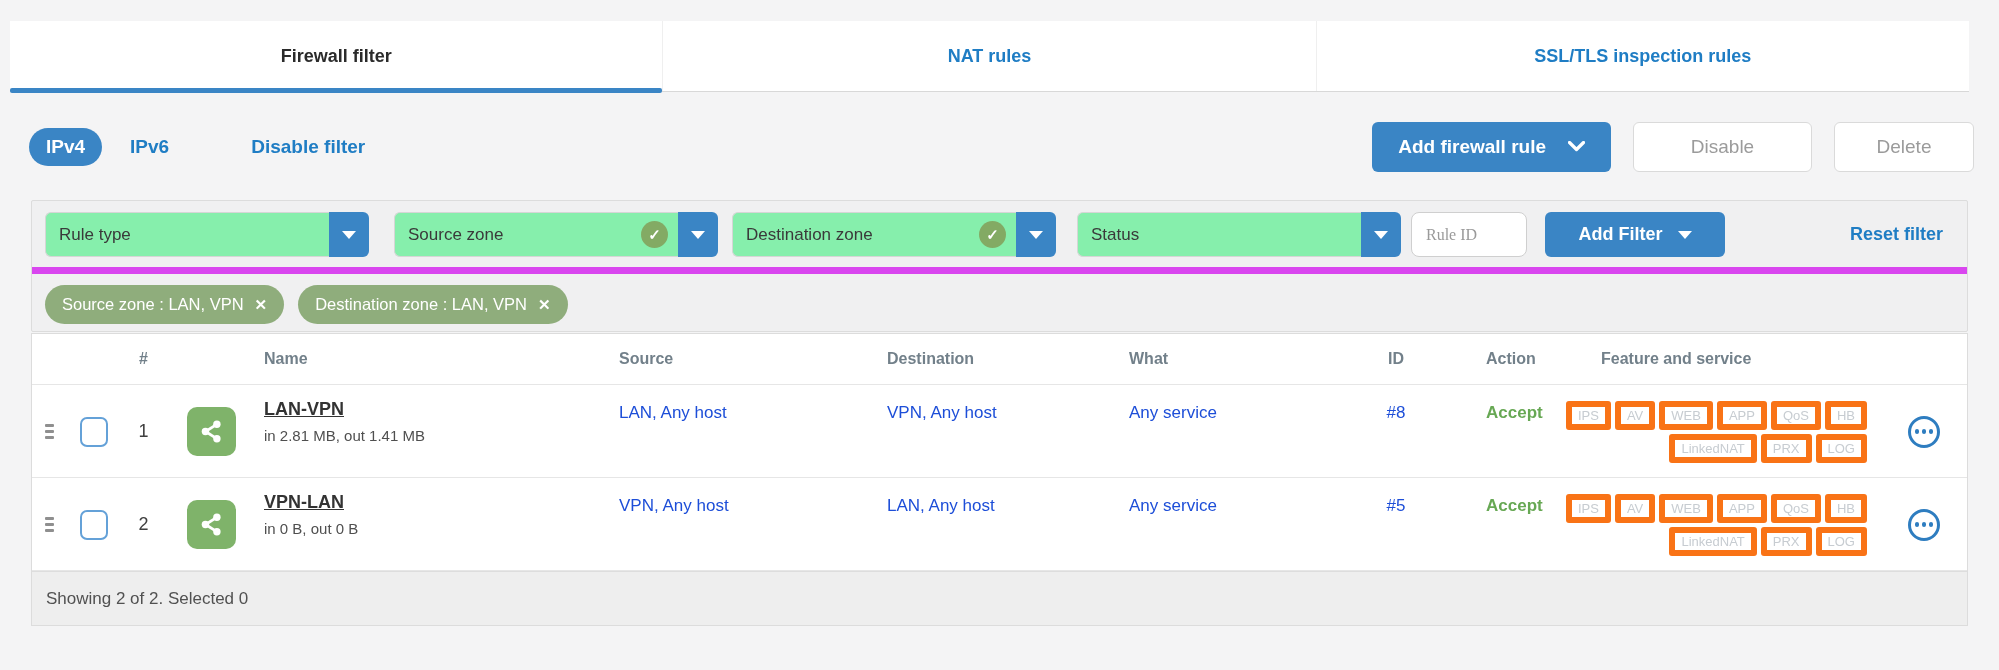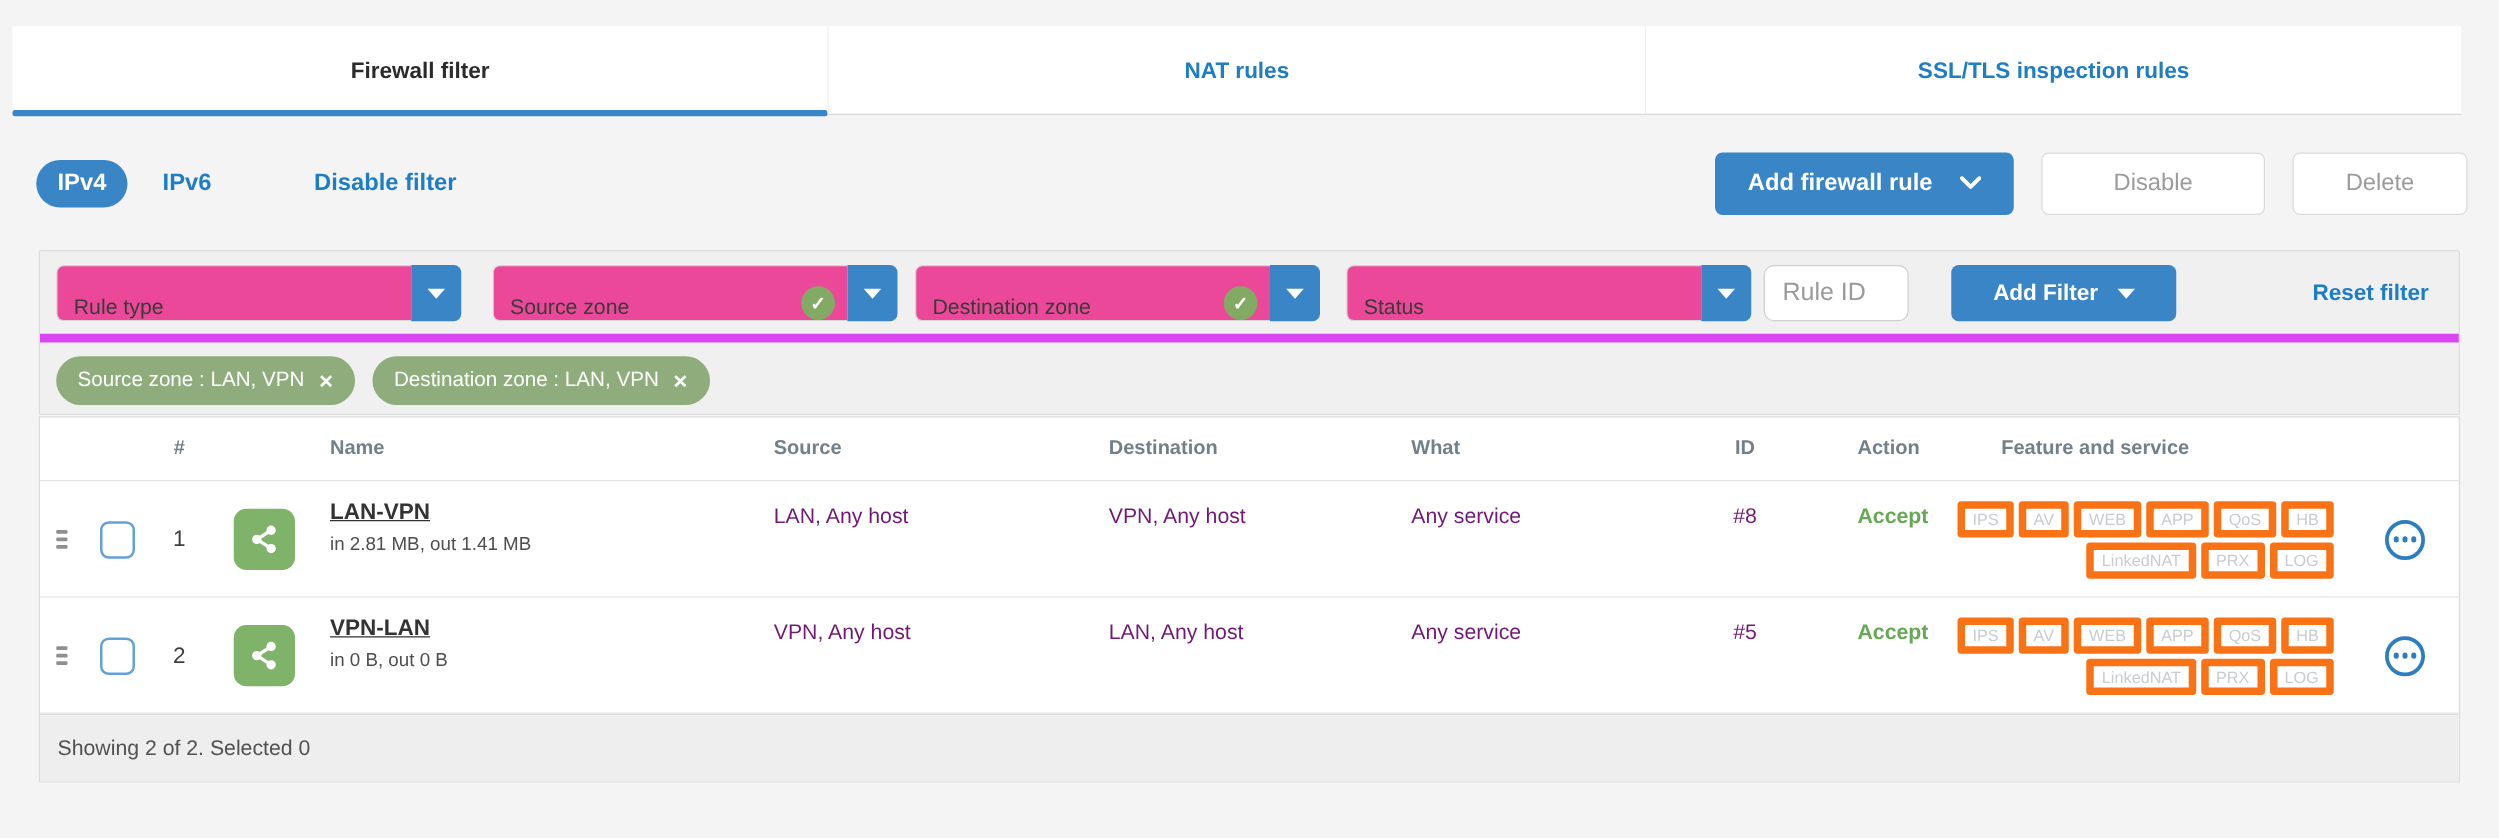--- a/index.html
+++ b/index.html
@@ -55,39 +55,39 @@
 
   
   .filter-panel {
     position:absolute; left:31px; top:200px; width:1937px; height:132px;
     background:#f0f0f1; border:1px solid #dcdcdc; border-radius:2px;
   }
   .filter-row { display:flex; align-items:center; padding:11px 12px 0 13px; }
   .select-group { display:flex; height:45px; }
   .sg-1 { margin-right:25px; } .sg-2 { margin-right:14px; } .sg-3 { margin-right:21px; } .sg-4 { margin-right:10px; }
   .select-field {
-    background:#ec4899; border:1px solid #d6d6d6; border-right:none;
-    border-radius:6px 0 0 6px; width:284px; display:flex; align-items:flex-end;
+    background:#86efac; border:1px solid #d6d6d6; border-right:none;
+    border-radius:6px 0 0 6px; width:284px; display:flex; align-items:center;
     padding:0 10px 0 13px; font-size:17px; color:#3a3a3a; cursor:pointer;
   }
   .select-field .flabel { flex:1; }
   .check-circle {
     width:27px; height:27px; border-radius:50%; background:#83aa64; color:#fff;
     display:flex; align-items:center; justify-content:center;
     font-size:15px; font-weight:700;
   }
   .select-arrow {
     width:40px; background:#3a85c5; border-radius:0 6px 6px 0;
     display:flex; align-items:center; justify-content:center; cursor:pointer;
   }
   .tri-down { width:0; height:0; border-left:7px solid transparent; border-right:7px solid transparent; border-top:8px solid #fff; }
   .rule-id-input {
     width:116px; height:45px; border:1px solid #cfcfcf; border-radius:8px;
-    padding:0 14px; font-family:Liberation Sans, sans-serif; font-size:20px; color:#333;
-    background:#fff; margin-right:34px;
+    padding:0 14px; font-family:Liberation Serif, serif; font-size:16px; color:#333;
+    background:#fff; margin-right:18px;
   }
   .rule-id-input::placeholder { color:#9a9a9a; }
   .add-filter-btn {
     width:180px; height:45px; background:#3a85c5; border:none; border-radius:6px;
     color:#fff; font-family:inherit; font-size:18px; font-weight:700;
     display:flex; align-items:center; justify-content:center; gap:15px; cursor:pointer;
   }
   .reset-filter-link { margin-left:auto; color:#1f7dc4; font-weight:700; font-size:18px; padding-right:12px; cursor:pointer; }
   .tags-row {
     border-top:7px solid #d946ef; margin-top:10px; padding:11px 13px;
@@ -107,21 +107,21 @@
   .trow { display:grid; grid-template-columns:34px 55px 45px 90px 355px 268px 242px 240px 70px 130px 320px 1fr; }
   .thead { height:51px; border-bottom:1px solid #e6e6e6; align-items:center; color:#72808a; font-size:16px; font-weight:700; }
   .th-num { text-align:center; }
   .th-name { padding-left:8px; }
   .th-plain { padding-left:8px; }
   .th-id { text-align:center; }
   .th-action { padding-left:55px; }
   .th-feature { padding-left:40px; }
 
   .data-row { height:93px; border-bottom:1px solid #e6e6e6; }
-  .cell { padding-top:18px; padding-left:8px; font-size:17px; color:#701a75; }
+  .cell { padding-top:18px; padding-left:8px; font-size:17px; color:#1d4ed8; }
   .c-center { display:flex; align-items:center; justify-content:center; height:93px; }
   .drag-handle { display:flex; flex-direction:column; align-items:center; cursor:grab; }
   .drag-handle .bar { width:9px; height:2.5px; background:#8f8f8f; border-radius:1px; margin:1.7px 0; }
   .checkbox { width:28px; height:30px; border:2px solid #64a1d8; border-radius:7px; background:#fff; cursor:pointer; }
   .row-num { font-size:18px; color:#3f3f3f; }
   .rule-icon {
     width:49px; height:49px; border-radius:10px; background:#7fb36a;
     display:flex; align-items:center; justify-content:center;
   }
   .name-cell { padding-top:14px; padding-left:8px; }

